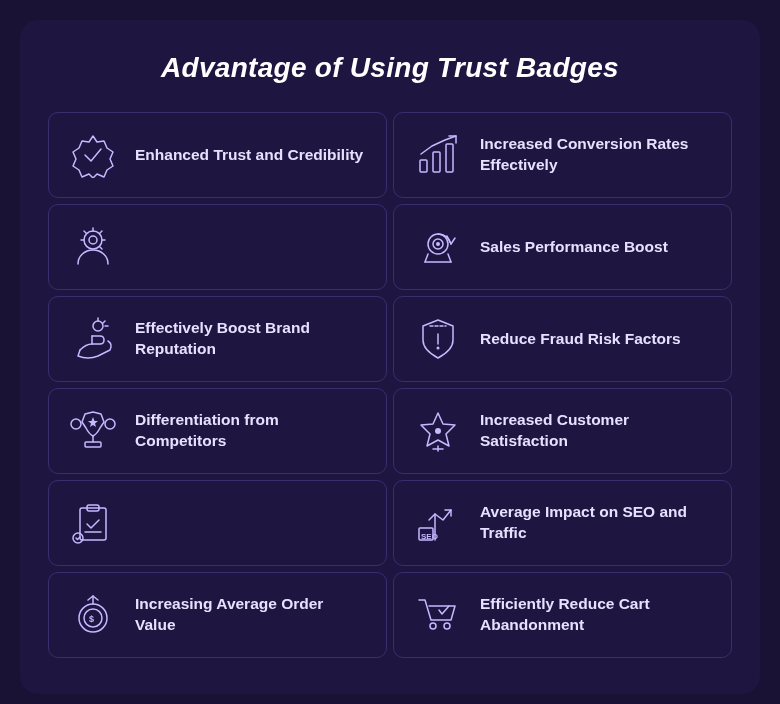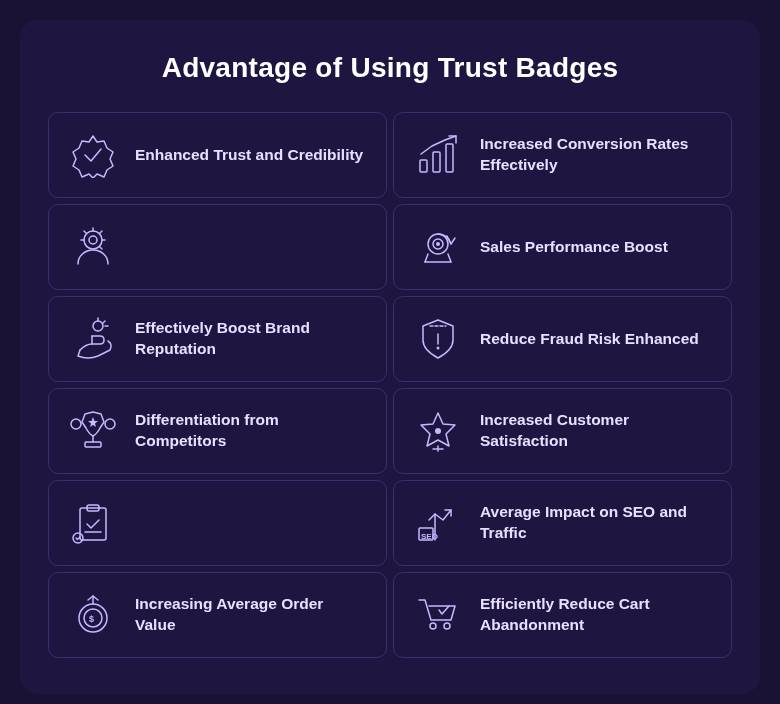--- a/index.html
+++ b/index.html
@@ -22,20 +22,21 @@
       max-width: 100%;
     }
 
     .page-title {
       text-align: center;
       color: #ffffff;
       font-size: 28px;
       font-weight: 700;
       margin-bottom: 28px;
       letter-spacing: 0.01em;
+      font-style: italic;
     }
 
     .grid {
       display: grid;
       grid-template-columns: 1fr 1fr;
       gap: 6px;
     }
 
     .item {
       background: transparent;
@@ -142,21 +143,21 @@
       </div>
       <div class="item">
         <div class="icon-wrap">
           <svg viewBox="0 0 46 46" fill="none" stroke="#c8b8ff" stroke-width="1.5" stroke-linecap="round" stroke-linejoin="round">
       <path d="M23 4 L38 10 L38 24 Q38 34 23 42 Q8 34 8 24 L8 10 Z"></path>
       <line x1="23" y1="18" x2="23" y2="28"></line>
       <circle cx="23" cy="32" r="1.5" fill="#c8b8ff" stroke="none"></circle>
       <line x1="15" y1="10" x2="31" y2="10" stroke-dasharray="3,2"></line>
     </svg>
         </div>
-        <span class="item-label">Reduce Fraud Risk Enhanced</span>
+        <span class="item-label">Reduce Fraud Risk Factors</span>
       </div>
       <div class="item">
         <div class="icon-wrap">
           <svg viewBox="0 0 46 46" fill="none" stroke="#c8b8ff" stroke-width="1.5" stroke-linecap="round" stroke-linejoin="round">
       <path d="M15 6 L23 4 L31 6 L34 14 L30 20 Q27 26 23 28 Q19 26 16 20 L12 14 Z"></path>
       <line x1="23" y1="28" x2="23" y2="34"></line>
       <rect x="15" y="34" width="16" height="5" rx="1"></rect>
       <circle cx="6" cy="16" r="5"></circle>
       <circle cx="40" cy="16" r="5"></circle>
       <polygon points="23,9 24.5,13 28,13 25,15.5 26,19 23,17 20,19 21,15.5 18,13 21.5,13" fill="#c8b8ff" stroke="none"></polygon>

